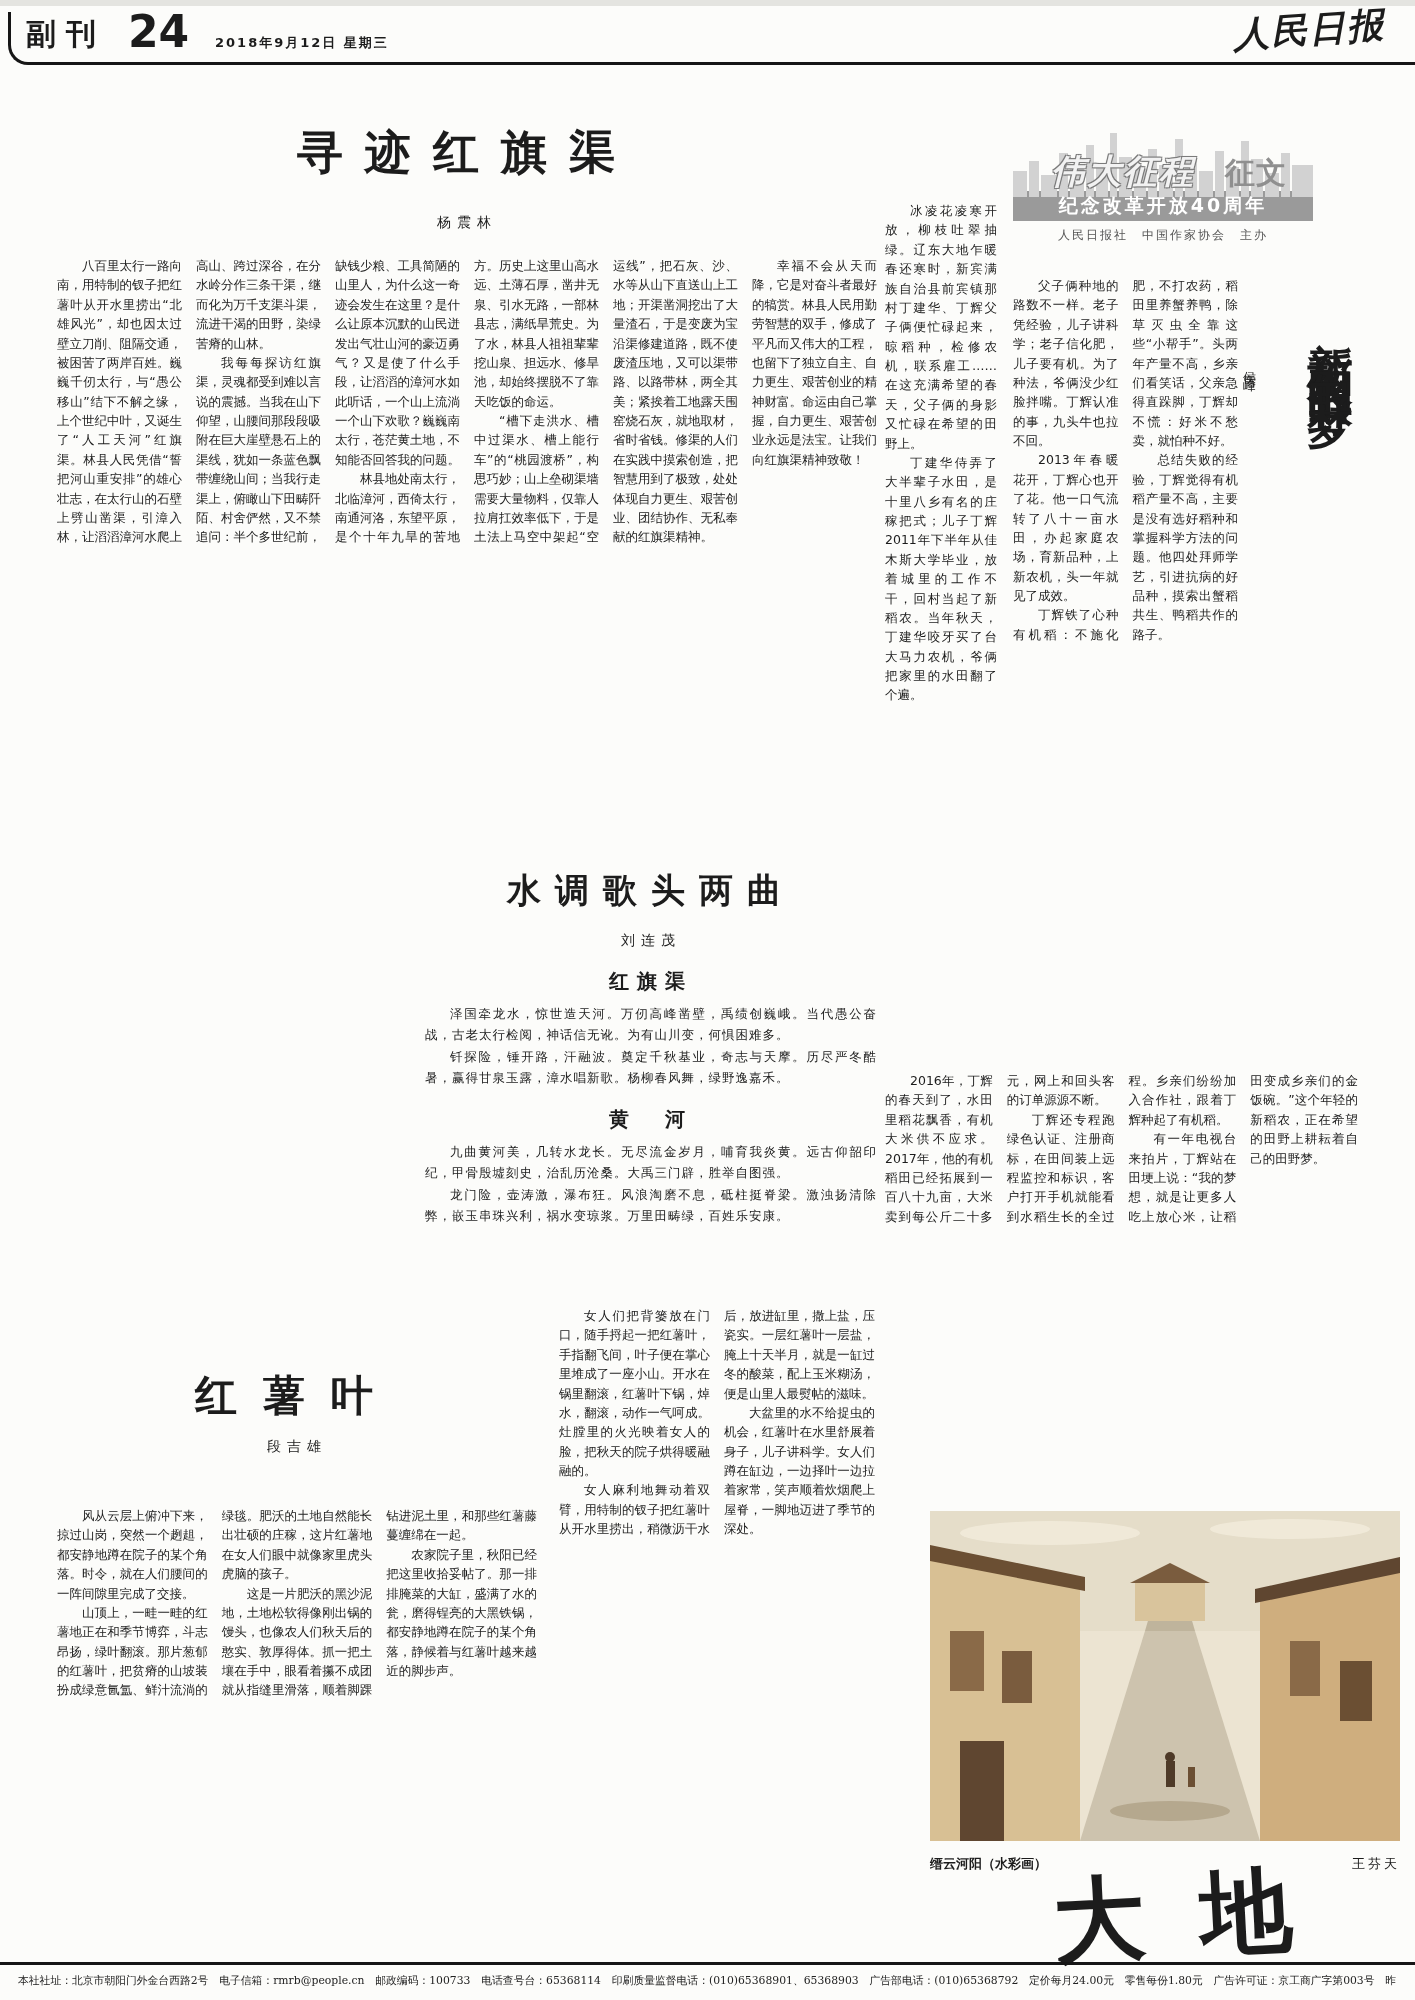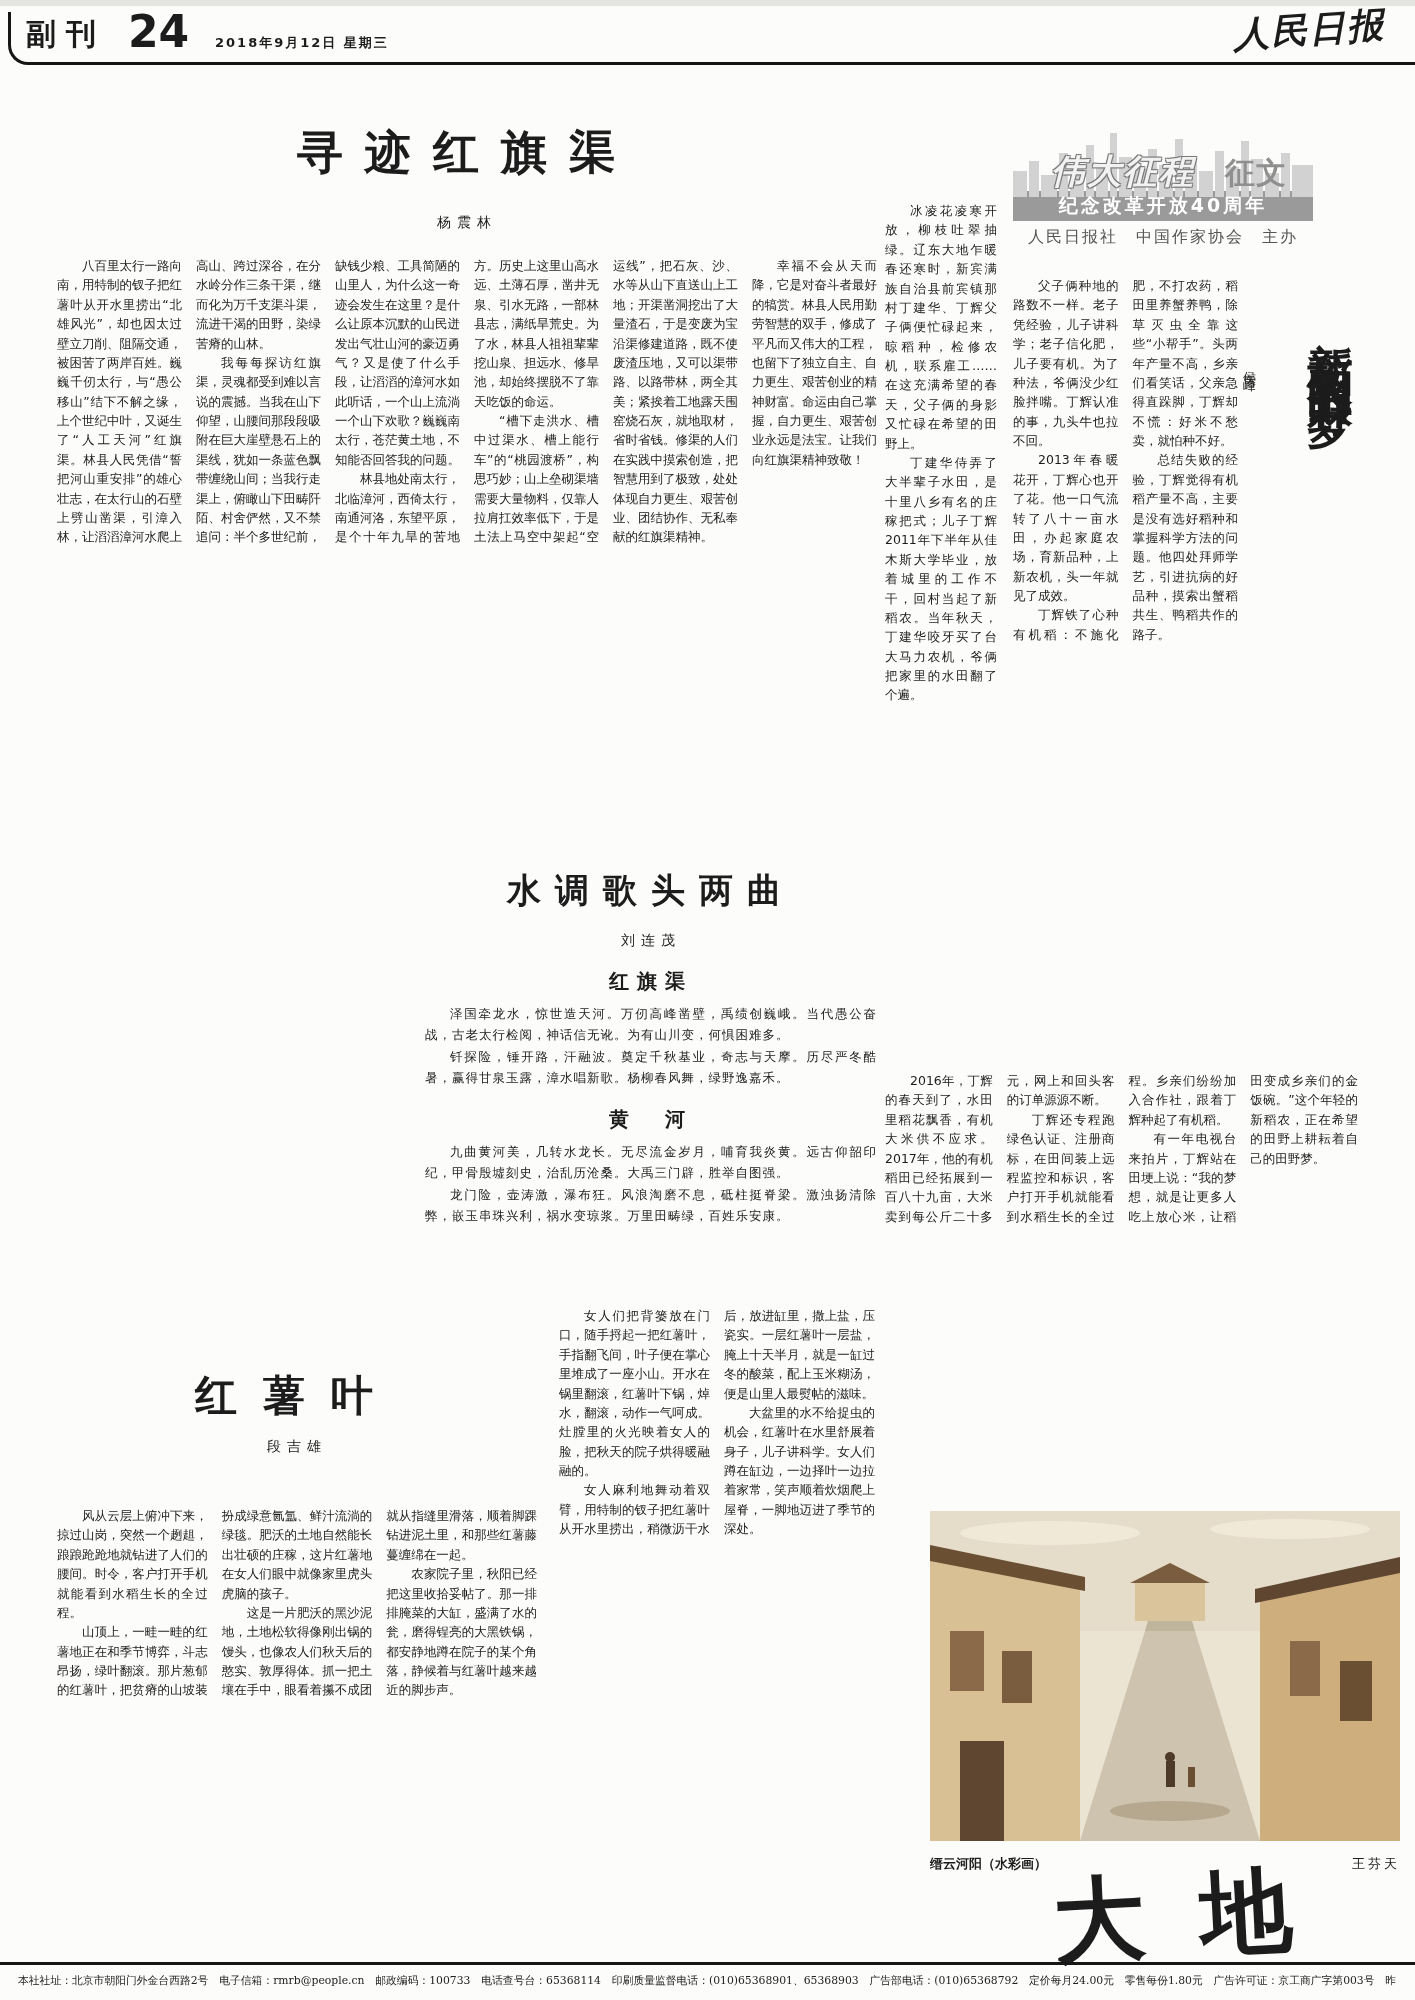--- a/index.html
+++ b/index.html
@@ -24,21 +24,21 @@
   .a1-author{margin:30px 0 24px 0;}
   .a1-body{column-count:6;column-gap:14px;height:552px;}
   
   .badge{width:300px;}
   .badge-sky{display:block;width:300px;height:74px;}
   .badge-main{position:absolute;left:38px;top:26px;font-size:34px;font-weight:700;font-style:italic;
     color:#f2f2f2;text-shadow:0 0 2px #8a8a8a,1px 1px 0 #777,-1px -1px 0 #777,1px -1px 0 #777,-1px 1px 0 #777;letter-spacing:2px;}
   .badge-sub{position:absolute;left:212px;top:30px;font-size:30px;font-weight:700;color:#8f8f8f;letter-spacing:1px;}
   .badge-bar{margin-top:-6px;background:#9a9a9a;color:#fff;text-align:center;
     font-size:19px;font-weight:700;letter-spacing:3px;padding:2px 0;}
-  .badge-org{text-align:center;font-size:16px;color:#555;letter-spacing:2px;margin-top:6px;}
+  .badge-org{text-align:center;font-size:12px;color:#555;letter-spacing:2px;margin-top:6px;}
   
   .v-title{writing-mode:vertical-rl;text-orientation:upright;font-size:46px;font-weight:700;
     letter-spacing:10px;line-height:1.1;}
   .v-author{writing-mode:vertical-rl;text-orientation:upright;font-size:13px;letter-spacing:4px;
     font-family:"DejaVu Serif","Liberation Serif",serif;}
   .cols-2{column-count:2;column-gap:14px;}
   .cols-3{column-count:3;column-gap:14px;}
   .cols-4{column-count:4;column-gap:14px;}
   
   .poem-title{text-align:center;font-size:34px;letter-spacing:14px;}
@@ -149,21 +149,21 @@
       <h3 class="poem-sub">黄　河</h3>
       <p>九曲黄河美，几转水龙长。无尽流金岁月，哺育我炎黄。远古仰韶印纪，甲骨殷墟刻史，治乱历沧桑。大禹三门辟，胜举自图强。</p>
       <p>龙门险，壶涛激，瀑布狂。风浪淘磨不息，砥柱挺脊梁。激浊扬清除弊，嵌玉串珠兴利，祸水变琼浆。万里田畴绿，百姓乐安康。</p>
     </div>
   </div>
 
   <div class="abs" style="left:57px;top:1300px;width:818px;height:650px;">
     <h2 class="a4-title abs" style="left:80px;top:62px;width:320px;">红薯叶</h2>
     <div class="author abs" style="left:80px;top:132px;width:320px;">段吉雄</div>
     <div class="abs body-text cols-3" style="left:0;top:200px;width:480px;height:450px;">
-        <p>风从云层上俯冲下来，掠过山岗，突然一个趔趄，踉踉跄跄地就钻进了人们的腰间。时令，客户打开手机就能看到水稻生长的全过程。</p>
+        <p>风从云层上俯冲下来，掠过山岗，突然一个趔趄，都安静地蹲在院子的某个角落。时令，就在人们腰间的一阵间隙里完成了交接。</p>
         <p>山顶上，一畦一畦的红薯地正在和季节博弈，斗志昂扬，绿叶翻滚。那片葱郁的红薯叶，把贫瘠的山坡装扮成绿意氤氲、鲜汁流淌的绿毯。肥沃的土地自然能长出壮硕的庄稼，这片红薯地在女人们眼中就像家里虎头虎脑的孩子。</p>
         <p>这是一片肥沃的黑沙泥地，土地松软得像刚出锅的馒头，也像农人们秋天后的憨实、敦厚得体。抓一把土壤在手中，眼看着攥不成团就从指缝里滑落，顺着脚踝钻进泥土里，和那些红薯藤蔓缠绵在一起。</p>
         <p>农家院子里，秋阳已经把这里收拾妥帖了。那一排排腌菜的大缸，盛满了水的瓮，磨得锃亮的大黑铁锅，都安静地蹲在院子的某个角落，静候着与红薯叶越来越近的脚步声。</p>
       </div>
     <div class="abs body-text cols-2" style="left:502px;top:0;width:316px;height:650px;">
         <p>女人们把背篓放在门口，随手捋起一把红薯叶，手指翻飞间，叶子便在掌心里堆成了一座小山。开水在锅里翻滚，红薯叶下锅，焯水，翻滚，动作一气呵成。灶膛里的火光映着女人的脸，把秋天的院子烘得暖融融的。</p>
         <p>女人麻利地舞动着双臂，用特制的钗子把红薯叶从开水里捞出，稍微沥干水后，放进缸里，撒上盐，压瓷实。一层红薯叶一层盐，腌上十天半月，就是一缸过冬的酸菜，配上玉米糊汤，便是山里人最熨帖的滋味。</p>
         <p>大盆里的水不给捉虫的机会，红薯叶在水里舒展着身子，儿子讲科学。女人们蹲在缸边，一边择叶一边拉着家常，笑声顺着炊烟爬上屋脊，一脚地迈进了季节的深处。</p>
       </div>
   </div>

